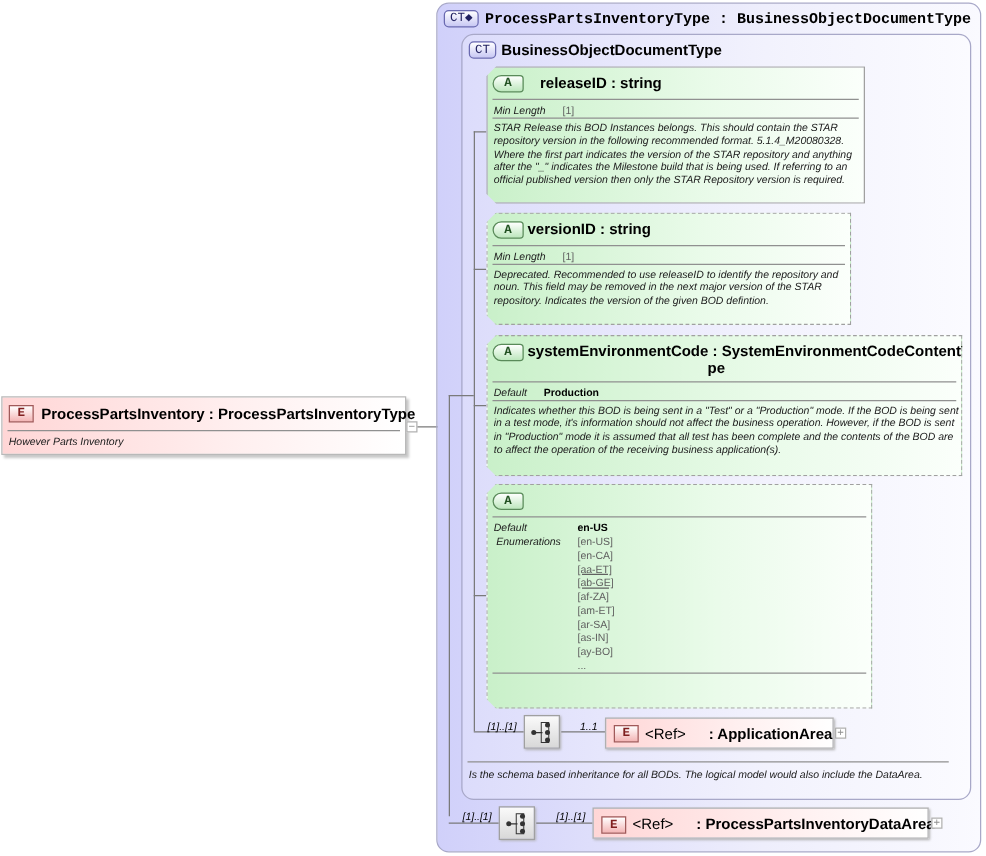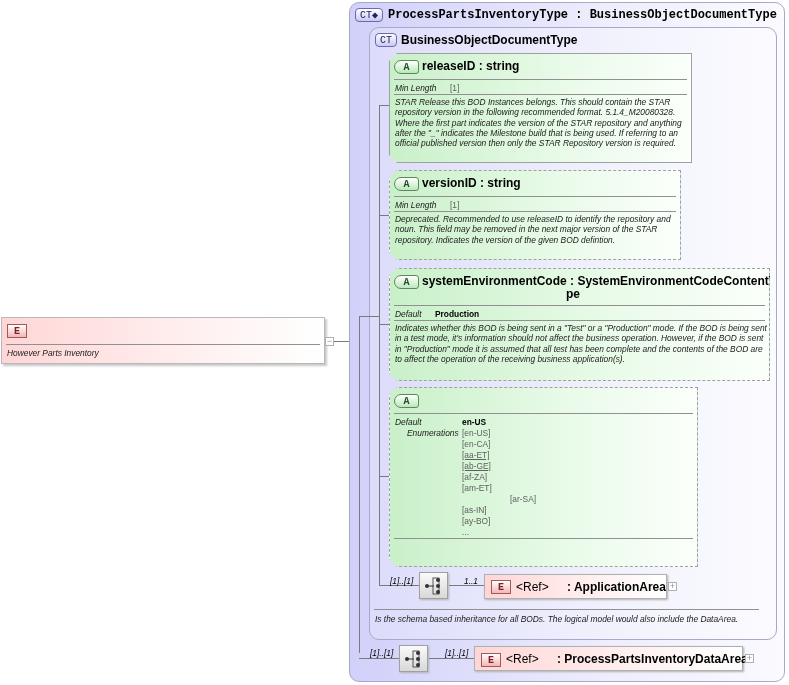--- a/index.html
+++ b/index.html
@@ -42,20 +42,24 @@
   .ref { border:1px solid #b0b0b0; background:linear-gradient(90deg,#ffd6d6 0%,#fff0f0 60%,#ffffff 100%);
          box-shadow:1px 1px 2px #b0b0b0; }
   .plus { position:absolute; width:9px; height:9px; border:1px solid #b0b0b0; background:#fff; box-sizing:border-box;
           font-size:9px; line-height:7px; text-align:center; color:#909090; }
 </style>
 </head>
 <body>
 
 <div class="abs elem-root">
   <span class="badge badge-e" style="left:5px;top:6px;">E</span>
+  <span class="title" style="left:31px;top:6px;">
+    <span>ProcessPartsInventory</span>
+    <span>: ProcessPartsInventoryType</span>
+  </span>
   <div class="sep" style="left:4px;right:4px;top:26px;"></div>
   <span class="doc" style="left:5px;top:30px;">However Parts Inventory</span>
 </div>
 <span class="plus" style="left:325px;top:337px;">−</span>
 <div class="line" style="left:334px;top:341px;width:25px;height:1px;"></div>
 
 <div class="abs ct-outer">
   <span class="badge badge-ct" style="left:5px;top:5px;width:28px;"><span>CT</span>◆</span>
   <span class="title" style="left:38px;top:5px;font-family:Liberation Mono, monospace;">ProcessPartsInventoryType : BusinessObjectDocumentType</span>
 </div>
@@ -72,21 +76,21 @@
 <div class="line" style="left:379px;top:105px;width:1px;height:480px;"></div>
 <div class="line" style="left:379px;top:105px;width:10px;height:1px;"></div>
 <div class="line" style="left:379px;top:215px;width:10px;height:1px;"></div>
 <div class="line" style="left:379px;top:324px;width:10px;height:1px;"></div>
 <div class="line" style="left:379px;top:476px;width:10px;height:1px;"></div>
 <div class="line" style="left:379px;top:585px;width:40px;height:1px;"></div>
 <div class="line" style="left:359px;top:658px;width:40px;height:1px;"></div>
 
 <div class="abs attr" style="left:389px;top:53px;width:303px;height:110px;">
   <span class="badge badge-a" style="left:4px;top:6px;">A</span>
-  <span class="title" style="left:32px;top:5px;">
+  <span class="title" style="left:42px;top:5px;">
     <span>releaseID</span> <span>: string</span>
   </span>
   <div class="sep" style="left:4px;right:4px;top:25px;"></div>
   <span class="lbl" style="left:5px;top:29px;">Min Length</span>
   <span class="val" style="left:60px;top:29px;">[1]</span>
   <div class="sep" style="left:4px;right:4px;top:40px;"></div>
   <div class="doc" style="left:5px;top:43px;width:295px;">STAR Release this BOD Instances belongs. This should contain the STAR repository version in the following recommended format. 5.1.4_M20080328. Where the first part indicates the version of the STAR repository and anything after the "_" indicates the Milestone build that is being used. If referring to an official published version then only the STAR Repository version is required.</div>
 </div>
 
 <div class="abs attr dashed" style="left:389px;top:170px;width:292px;height:90px;">
@@ -112,29 +116,29 @@
   <span class="valb" style="left:45px;top:40px;">Production</span>
   <div class="sep" style="left:4px;right:4px;top:51px;"></div>
   <div class="doc" style="left:5px;top:54px;width:372px;">Indicates whether this BOD is being sent in a "Test" or a "Production" mode. If the BOD is being sent in a test mode, it's information should not affect the business operation. However, if the BOD is sent in "Production" mode it is assumed that all test has been complete and the contents of the BOD are to affect the operation of the receiving business application(s).</div>
 </div>
 
 <div class="abs attr dashed" style="left:389px;top:387px;width:309px;height:180px;">
   <span class="badge badge-a" style="left:4px;top:6px;">A</span>
   <div class="sep" style="left:4px;right:4px;top:25px;"></div>
   <span class="lbl" style="left:5px;top:29px;">Default</span>
   <span class="valb" style="left:72px;top:29px;">en-US</span>
-  <span class="lbl" style="left:17px;top:40px;">Enumerations</span>
+  <span class="lbl" style="left:7px;top:40px;">Enumerations</span>
   <div style="position:absolute;left:72px;top:40px;">
     <div class="val" style="position:static;line-height:11px;">[en-US]</div>
     <div class="val" style="position:static;line-height:11px;">[en-CA]</div>
     <div class="val" style="position:static;line-height:11px;text-decoration:underline;">[aa-ET]</div>
     <div class="val" style="position:static;line-height:11px;text-decoration:underline;">[ab-GE]</div>
     <div class="val" style="position:static;line-height:11px;">[af-ZA]</div>
     <div class="val" style="position:static;line-height:11px;">[am-ET]</div>
-    <div class="val" style="position:static;line-height:11px;margin-left:48px;">[ar-SA]</div>
+    <div class="val" style="position:static;line-height:11px;">[ar-SA]</div>
     <div class="val" style="position:static;line-height:11px;">[as-IN]</div>
     <div class="val" style="position:static;line-height:11px;">[ay-BO]</div>
     <div class="val" style="position:static;line-height:11px;">...</div>
   </div>
   <div class="sep" style="left:4px;right:4px;top:150px;"></div>
 </div>
 
 <span class="card" style="left:390px;top:576px;">[1]..[1]</span>
 <div class="abs seqbox" style="left:419px;top:572px;">
   <svg width="27" height="25" viewBox="0 0 27 25">

